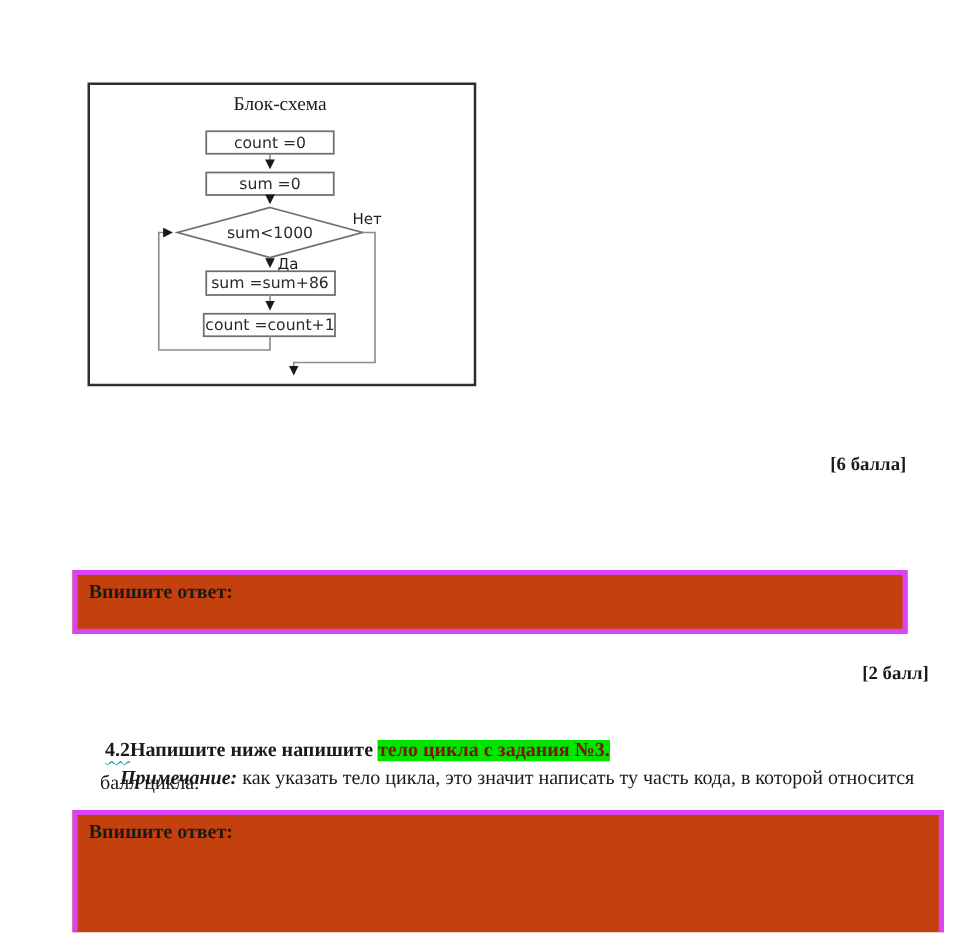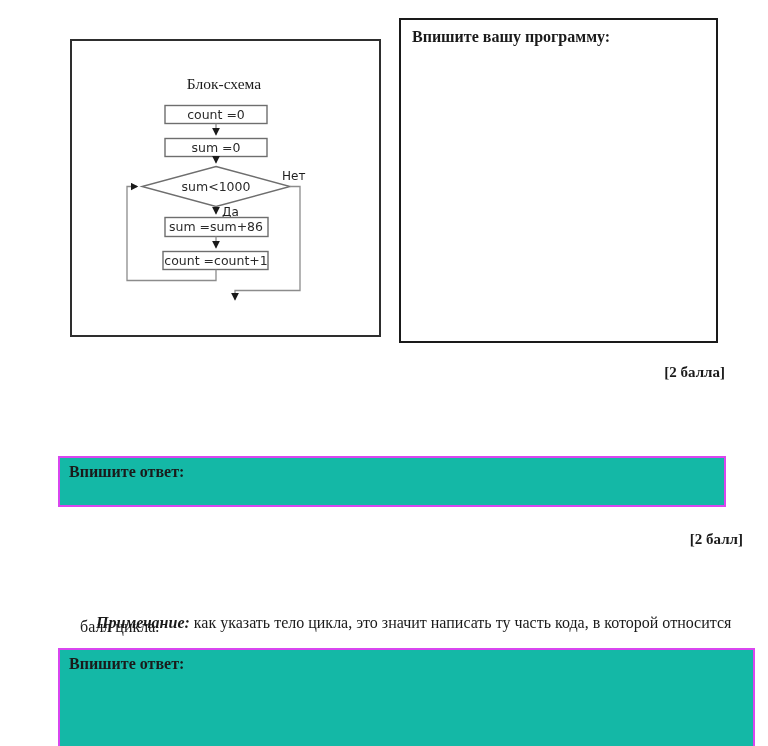--- a/index.html
+++ b/index.html
@@ -4,21 +4,21 @@
 <style>
   html, body { margin:0; padding:0; background:#ffffff; }
   .page {
     position:relative; width:768px; height:746px; background:#fff;
     font-family:"Liberation Serif","DejaVu Serif",serif; color:#1a1a1a;
     overflow:hidden;
   }
 
   
   .fc-panel {
-    position:absolute; left:70px; top:39px; width:311px; height:298px;
+    position:absolute; left:70px; top:66px; width:311px; height:243px;
     border:2px solid #2e2e2e; box-sizing:border-box; background:#fff;
   }
   svg.fc { width:100%; height:100%; display:block; }
   .fc-title  { font-family:"Liberation Serif",serif; font-size:15.5px; fill:#1c1c1c; }
   .fc-rect   { fill:#ffffff; stroke:#6e6e6e; stroke-width:1.4; }
   .fc-line   { stroke:#8c8c8c; stroke-width:1.3; fill:none; }
   .fc-label  { font-family:"DejaVu Sans","Liberation Sans",sans-serif; font-size:12.5px; fill:#2a2a2a; }
   .fc-branch { font-family:"DejaVu Sans","Liberation Sans",sans-serif; font-size:12px; fill:#1e1e1e; }
 
   
@@ -45,21 +45,21 @@
   .hl { background:var(--highlight-green,#00e400); color:var(--highlight-text,#7a1600); }
   .uline { text-decoration:underline; }
   .squiggle {
     text-decoration-line:underline; text-decoration-style:wavy;
     text-decoration-color:var(--squiggle,#1fb3a6);
     text-decoration-thickness:1px; text-underline-offset:3px;
   }
 
   
   .answer-box {
-    position:absolute; border:2px solid #d946ef; box-sizing:border-box; background:#14b8a6;
+    position:absolute; border:4px solid #d946ef; box-sizing:border-box; background:#c2410c;
   }
   .answer-1 { left:58px; top:456px; width:668px; height:51px; }
   .answer-2 { left:58px; top:648px; width:697px; height:108px; }
   .answer-label { padding:5px 9px; font-weight:bold; font-size:16px; }
 </style>
 </head>
 <body>
 
 <div class="page">
 
@@ -93,33 +93,33 @@
 
       <rect class="fc-rect" x="91" y="183" width="105" height="18"></rect>
       <text class="fc-label" x="144" y="196" text-anchor="middle">count =count+1</text>
 
       <path class="fc-line" d="M144,201 L144,212 L55,212 L55,118 L65,118" marker-end="url(#arr)"></path>
 
       <path class="fc-line" d="M218,118 L228,118 L228,222 L163,222 L163,231" marker-end="url(#arr)"></path>
     </svg>
   </div>
 
-  <div class="program-panel">
-    <div class="panel-label">Впишите вашу программу:</div>
-  </div>
 
-  <div class="points points-2">[2 балла]</div>
+  <div class="points points-2">[6 балла]</div>
 
 
   <div class="answer-box answer-1">
     <div class="answer-label">Впишите ответ:</div>
   </div>
 
   <div class="points points-1">[2 балл]</div>
 
+  <div class="qline q42">
+    <span class="squiggle">4.2</span><span>Напишите ниже напишите </span><span class="hl">тело цикла с задания №3.</span>
+  </div>
   <div class="note-line note-1">
     <span class="note-label">Примечание:</span><span> как указать тело цикла, это значит написать ту часть кода, в которой относится</span>
   </div>
   <div class="note-line note-2">балл цикла.</div>
 
   <div class="answer-box answer-2">
     <div class="answer-label">Впишите ответ:</div>
   </div>
 
 </div>

